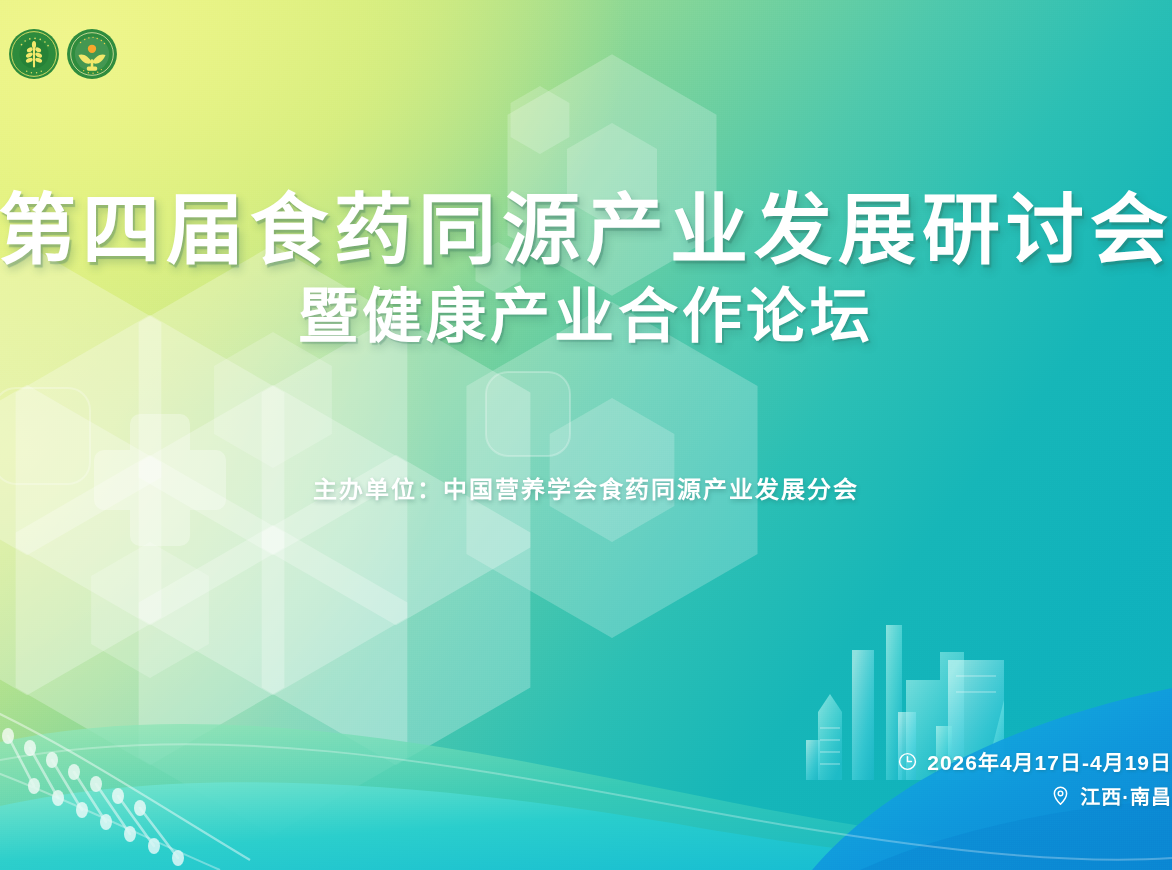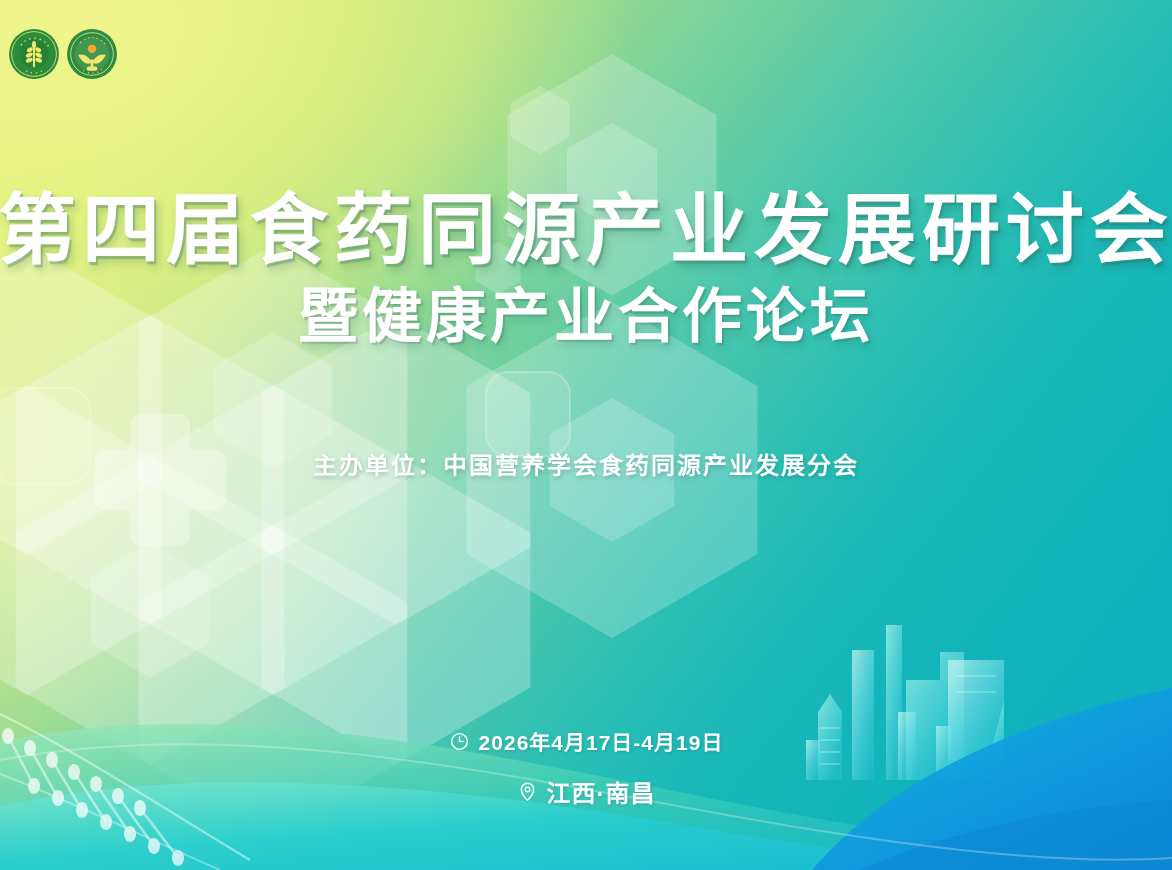--- a/index.html
+++ b/index.html
@@ -100,52 +100,52 @@
     font-weight: 700;
     color: #ffffff;
     letter-spacing: 4px;
     white-space: nowrap;
     text-shadow:
       2px 2px 1px rgba(44,105,90,.26),
       3px 5px 8px rgba(30,90,80,.20);
   }
 
   .organizer {
-    margin-top: 96px;
+    margin-top: 120px;
     font-size: 24px;
     font-weight: 700;
     color: #ffffff;
     letter-spacing: 2px;
     white-space: nowrap;
     text-shadow: 1px 2px 4px rgba(25,85,78,.30);
   }
 
   .meta {
     position: absolute;
     left: 0;
     right: 0;
-    top: 726px;
+    top: 746px;
     display: flex;
     flex-direction: column;
-    align-items: center;
-    gap: 18px;
+    align-items: flex-end;
+    gap: 5px;
   }
   .meta-row {
     display: flex;
     align-items: center;
     gap: 9px;
     font-size: 21px;
     font-weight: 700;
     color: #ffffff;
     letter-spacing: 1px;
     white-space: nowrap;
     text-shadow: 1px 1px 3px rgba(25,85,78,.28);
   }
   .meta-row .ic { width: 21px; height: 21px; flex: none; display: block; }
-  .meta-row.loc { font-size: 24px; }
+  .meta-row.loc { font-size: 20px; }
 </style>
 </head>
 <body>
 
 <div class="poster">
 
   <div class="deco-layer">
     <svg viewBox="0 0 1172 870" preserveAspectRatio="none" xmlns="http://www.w3.org/2000/svg">
       <defs>
 

